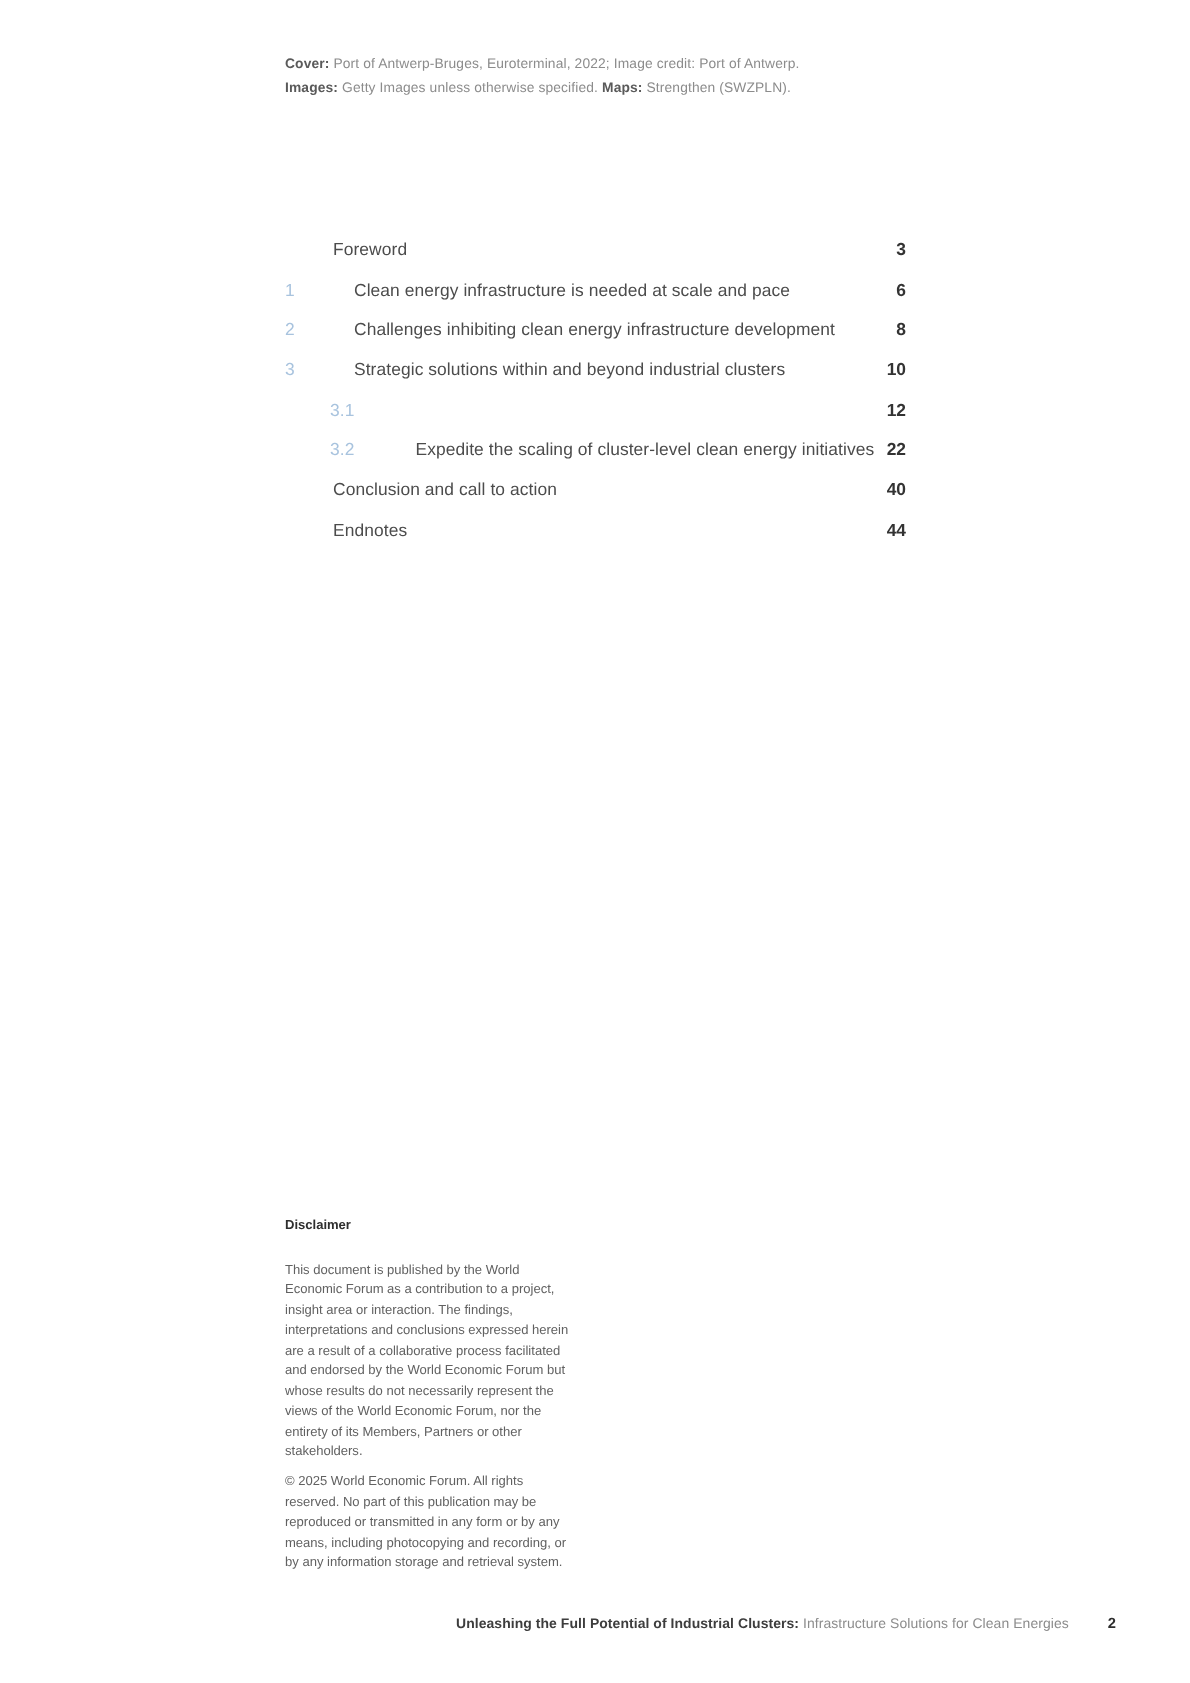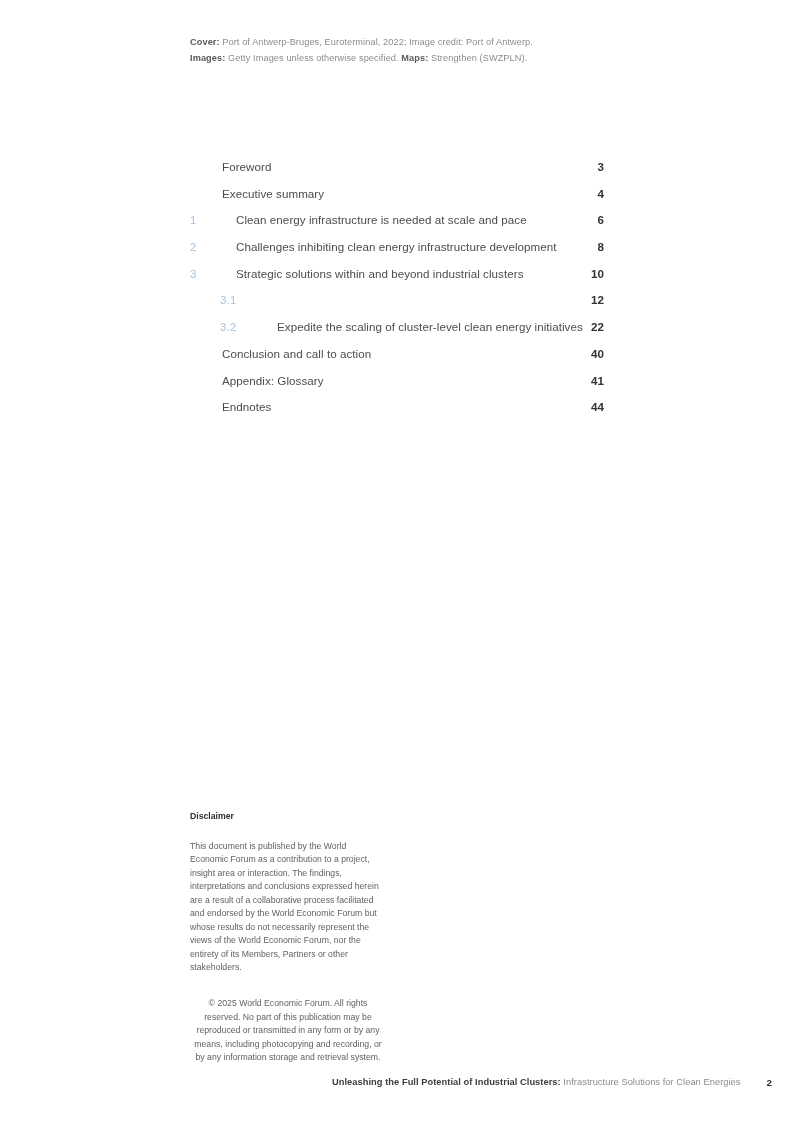--- a/index.html
+++ b/index.html
@@ -116,35 +116,33 @@
     margin: 0 0 16px 0;
     font-size: 8.7px;
     line-height: 13.55px;
     font-weight: bold;
     color: #2e2e2e;
   }
   .disclaimer p {
     margin: 0;
   }
   .disclaimer p + p {
-    margin-top: 22px;
-    text-align: center;
+    margin-top: 6px;
   }
 
   
   .footer {
     position: absolute;
     left: 304px;
     top: 1076px;
     width: 440px;
     font-size: 9.3px;
     line-height: 13px;
     color: #8c8c8c;
     letter-spacing: 0.005em;
-    margin-left: 28px;
   }
   .footer .f-bold {
     font-weight: bold;
     color: #3d3d3d;
   }
   .footer .f-pageno {
     position: absolute;
     right: 0;
     top: 0;
     font-weight: bold;
@@ -161,24 +159,20 @@
     <div><span class="lbl">Cover:</span><span> Port of Antwerp-Bruges, Euroterminal, 2022; Image credit: Port of Antwerp.</span></div>
     <div><span class="lbl">Images:</span><span> Getty Images unless otherwise specified. </span><span class="lbl">Maps:</span><span> Strengthen (SWZPLN).</span></div>
   </div>
 
 
   <div class="toc" id="toc-list">
       <div class="toc-row">
         <span class="toc-label">Foreword</span>
         <span class="toc-page">3</span>
       </div>
-      <div class="toc-row">
-        <span class="toc-label">Executive summary</span>
-        <span class="toc-page">4</span>
-      </div>
       <div class="toc-row numbered">
         <span class="toc-num">1</span>
         <span class="toc-label">Clean energy infrastructure is needed at scale and pace</span>
         <span class="toc-page">6</span>
       </div>
       <div class="toc-row numbered">
         <span class="toc-num">2</span>
         <span class="toc-label">Challenges inhibiting clean energy infrastructure development</span>
         <span class="toc-page">8</span>
       </div>
@@ -192,24 +186,20 @@
         <span class="toc-page">12</span>
       </div>
       <div class="toc-row sub">
         <span class="toc-num sub">3.2</span>
         <span class="toc-label">Expedite the scaling of cluster-level clean energy initiatives</span>
         <span class="toc-page">22</span>
       </div>
       <div class="toc-row">
         <span class="toc-label">Conclusion and call to action</span>
         <span class="toc-page">40</span>
-      </div>
-      <div class="toc-row">
-        <span class="toc-label">Appendix: Glossary</span>
-        <span class="toc-page">41</span>
       </div>
       <div class="toc-row">
         <span class="toc-label">Endnotes</span>
         <span class="toc-page">44</span>
       </div>
     </div>
 
   <div class="disclaimer">
     <h4>Disclaimer</h4>
     <p>This document is published by the World Economic Forum as a contribution to a project, insight area or interaction. The findings, interpretations and conclusions expressed herein are a result of a collaborative process facilitated and endorsed by the World Economic Forum but whose results do not necessarily represent the views of the World Economic Forum, nor the entirety of its Members, Partners or other stakeholders.</p>

